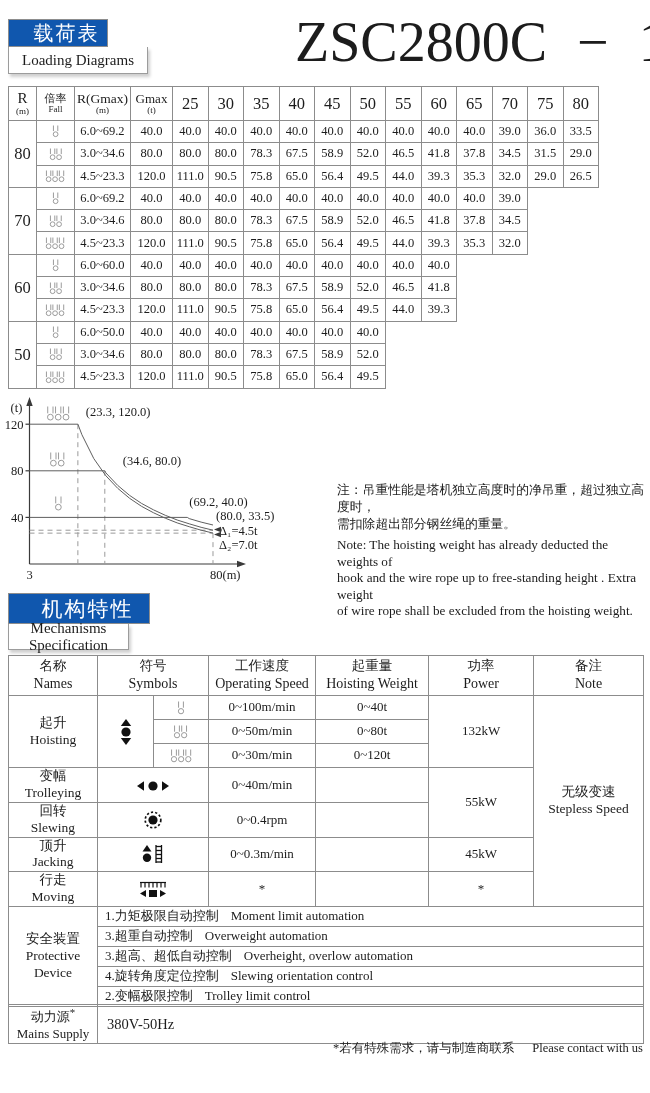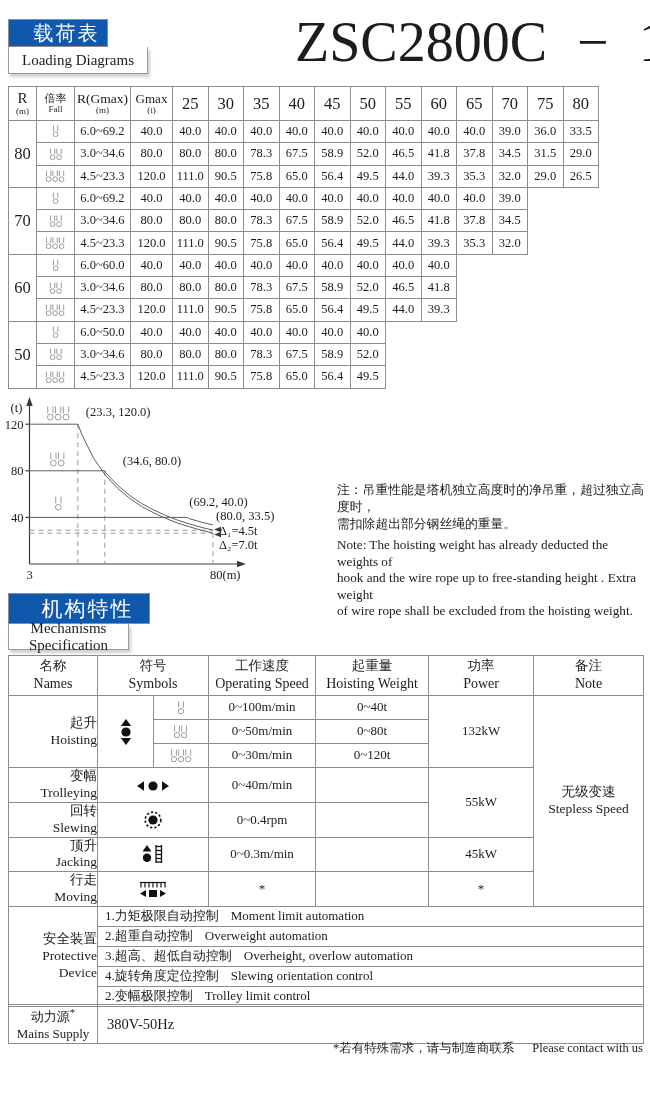--- a/index.html
+++ b/index.html
@@ -72,21 +72,21 @@
 
   
   .st{top:655px;left:8px;width:635px;}
   .st th,.st td{
     border:1px solid #8c8c8c;text-align:center;vertical-align:middle;
     padding:0;font-size:13px;line-height:1.25;
   }
   .st th{font-weight:normal;}
   .st .zh{font-size:13.5px;}
   .st .en{font-size:14px;}
-  .st td.names{font-size:13.5px;text-align:right;}
+  .st td.names{font-size:13.5px;}
   .st td.pitem{text-align:left;padding-left:7px;font-size:13px;}
   .st td.pitem .pen{margin-left:12px;}
   .st td.notecell{font-size:13.5px;}
   .st td svg{vertical-align:middle;}
 
   .mains{top:1004px;left:8px;width:635px;}
   .mains td{border:1px solid #8c8c8c;vertical-align:middle;padding:0;}
   .mains tr{height:37px;}
   .mains .names{text-align:center;font-size:13px;line-height:1.3;}
   .mains .val{text-align:left;padding-left:9px;font-size:14.5px;}
@@ -696,21 +696,21 @@
   </tr>
   <tr style="height:20px">
     <td rowspan="5" class="names">
       <div>安全装置</div>
       <div>Protective</div>
       <div>Device</div>
     </td>
     <td colspan="6" class="pitem"><span>1.力矩极限自动控制</span><span class="pen">Moment limit automation</span></td>
   </tr>
   <tr style="height:20px">
-    <td colspan="6" class="pitem"><span>2.超重自动控制</span><span class="pen">Overweight automation</span></td>
+    <td colspan="6" class="pitem"><span>3.超重自动控制</span><span class="pen">Overweight automation</span></td>
   </tr>
   <tr style="height:20px">
     <td colspan="6" class="pitem"><span>3.超高、超低自动控制</span><span class="pen">Overheight, overlow automation</span></td>
   </tr>
   <tr style="height:20px">
     <td colspan="6" class="pitem"><span>4.旋转角度定位控制</span><span class="pen">Slewing orientation control</span></td>
   </tr>
   <tr style="height:20px">
     <td colspan="6" class="pitem"><span>2.变幅极限控制</span><span class="pen">Trolley limit control</span></td>
   </tr>

